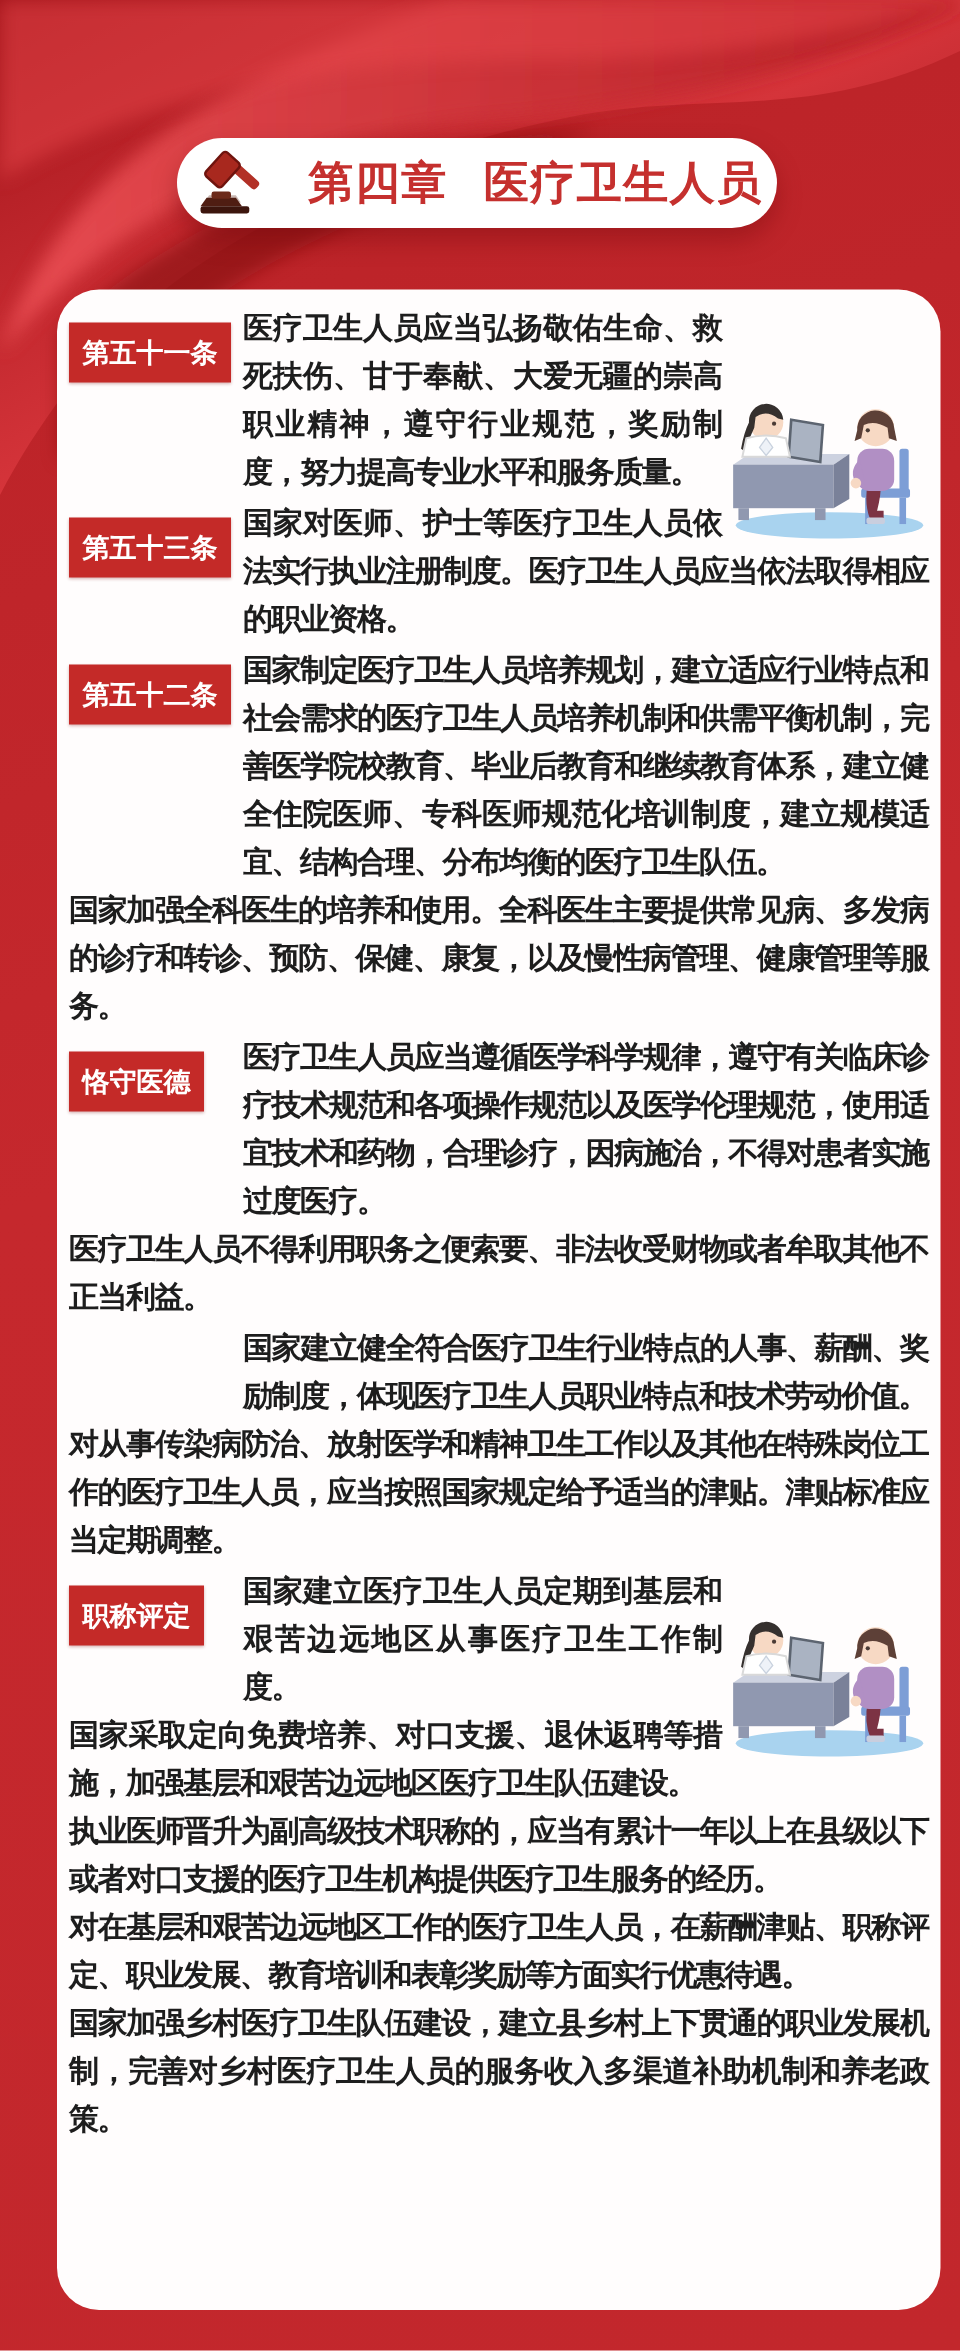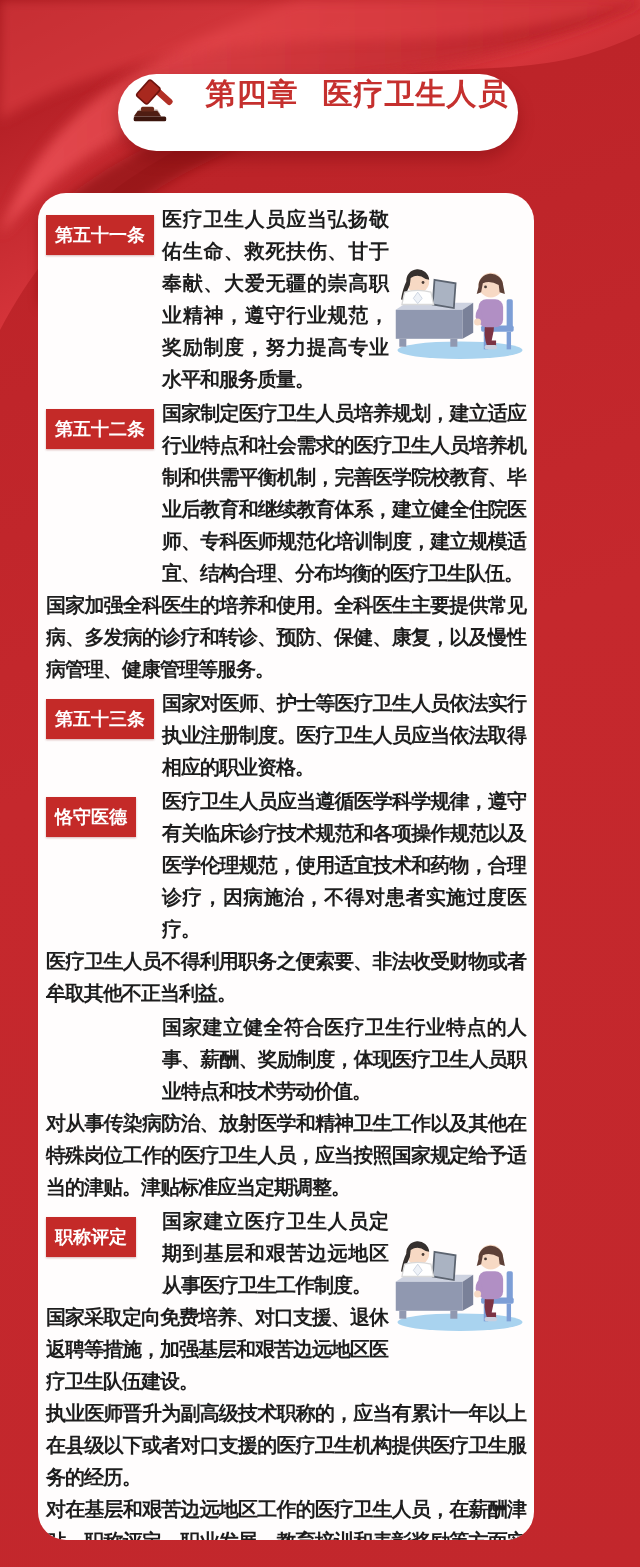--- a/index.html
+++ b/index.html
@@ -4,36 +4,36 @@
 <style>
   html,body{margin:0;padding:0;}
   body{
     width:640px;height:1567px;position:relative;overflow:hidden;
     background:linear-gradient(160deg,#b92227 0%,#c5282d 45%,#c2272c 100%);
     font-family:"Liberation Sans","DejaVu Sans",sans-serif;
   }
   .ribbon{position:absolute;top:0;left:0;width:640px;height:330px;display:block;}
   
   .pill{
-    position:absolute;left:118px;top:74px;width:400px;height:77px;
+    position:absolute;left:118px;top:92px;width:400px;height:60px;
     background:#ffffff;border-radius:39px;
     box-shadow:0 8px 16px rgba(110,5,10,.35);
-    display:flex;justify-content:center;gap:26px;
+    display:flex;align-items:center;justify-content:center;gap:26px;
     z-index:5;
   }
   .pill .gavel{width:52px;height:54px;flex:0 0 auto;}
   .pill .ttl{
     font-family:"Liberation Serif","DejaVu Serif",serif;
     font-weight:bold;font-size:30px;letter-spacing:1px;
     color:var(--accent,#c5302e);white-space:nowrap;
   }
   .pill .ttl .gap{display:inline-block;width:24px;}
   
   .panel{
-    position:absolute;left:38px;top:193px;width:496px;height:1347px;
+    position:absolute;left:38px;top:193px;width:589px;height:1347px;
     background:var(--panel,#fffdfd);border-radius:28px;
     box-sizing:border-box;padding:10px 8px 6px 8px;
     overflow:hidden;z-index:4;
   }
   .article{position:relative;margin:0 0 2px 0;}
   .para{
     font-size:20px;line-height:32px;letter-spacing:-1px;
     color:var(--body,#1d1d1d);font-weight:600;
     text-align:justify;margin:0;
   }
@@ -133,25 +133,25 @@
 
 <div class="panel">
   <div id="articles">
       <section class="article">
         <svg class="illus" viewBox="0 0 150 120" style="margin-top: 52px;">
           <use href="#dp-scene" xlink:href="#dp-scene"></use>
         </svg>
         <div class="para para-first"><span class="art-label">第五十一条</span><span>医疗卫生人员应当弘扬敬佑生命、救死扶伤、甘于奉献、大爱无疆的崇高职业精神，遵守行业规范，奖励制度，努力提高专业水平和服务质量。</span></div>
       </section>
       <section class="article">
+        <div class="para para-first"><span class="art-label">第五十三条</span><span>国家对医师、护士等医疗卫生人员依法实行执业注册制度。医疗卫生人员应当依法取得相应的职业资格。</span></div>
+      </section>
+      <section class="article">
         <div class="para para-first"><span class="art-label">第五十二条</span><span>国家制定医疗卫生人员培养规划，建立适应行业特点和社会需求的医疗卫生人员培养机制和供需平衡机制，完善医学院校教育、毕业后教育和继续教育体系，建立健全住院医师、专科医师规范化培训制度，建立规模适宜、结构合理、分布均衡的医疗卫生队伍。</span></div>
         <div class="para">国家加强全科医生的培养和使用。全科医生主要提供常见病、多发病的诊疗和转诊、预防、保健、康复，以及慢性病管理、健康管理等服务。</div>
-      </section>
-      <section class="article">
-        <div class="para para-first"><span class="art-label">第五十三条</span><span>国家对医师、护士等医疗卫生人员依法实行执业注册制度。医疗卫生人员应当依法取得相应的职业资格。</span></div>
       </section>
       <section class="article">
         <div class="para para-first"><span class="art-label">恪守医德</span><span>医疗卫生人员应当遵循医学科学规律，遵守有关临床诊疗技术规范和各项操作规范以及医学伦理规范，使用适宜技术和药物，合理诊疗，因病施治，不得对患者实施过度医疗。</span></div>
         <div class="para">医疗卫生人员不得利用职务之便索要、非法收受财物或者牟取其他不正当利益。</div>
       </section>
       <section class="article">
         <div class="para para-first"><span>国家建立健全符合医疗卫生行业特点的人事、薪酬、奖励制度，体现医疗卫生人员职业特点和技术劳动价值。</span></div>
         <div class="para">对从事传染病防治、放射医学和精神卫生工作以及其他在特殊岗位工作的医疗卫生人员，应当按照国家规定给予适当的津贴。津贴标准应当定期调整。</div>
       </section>
       <section class="article">

